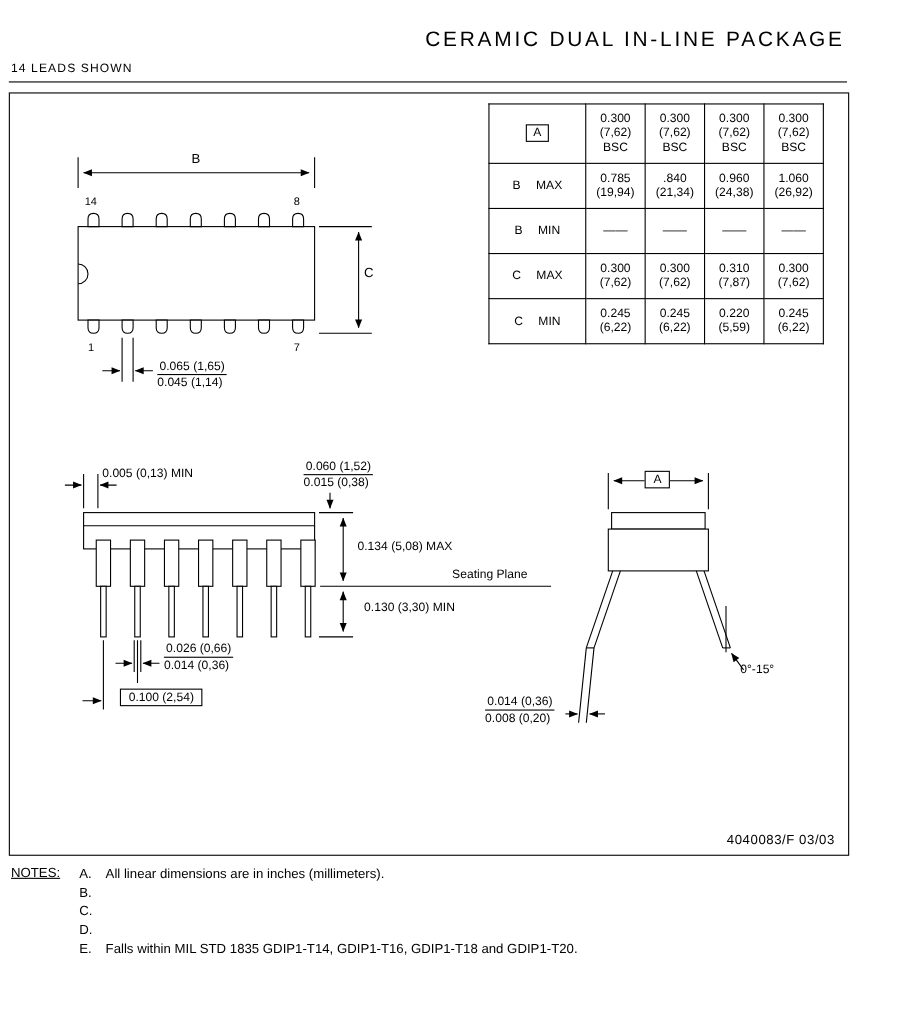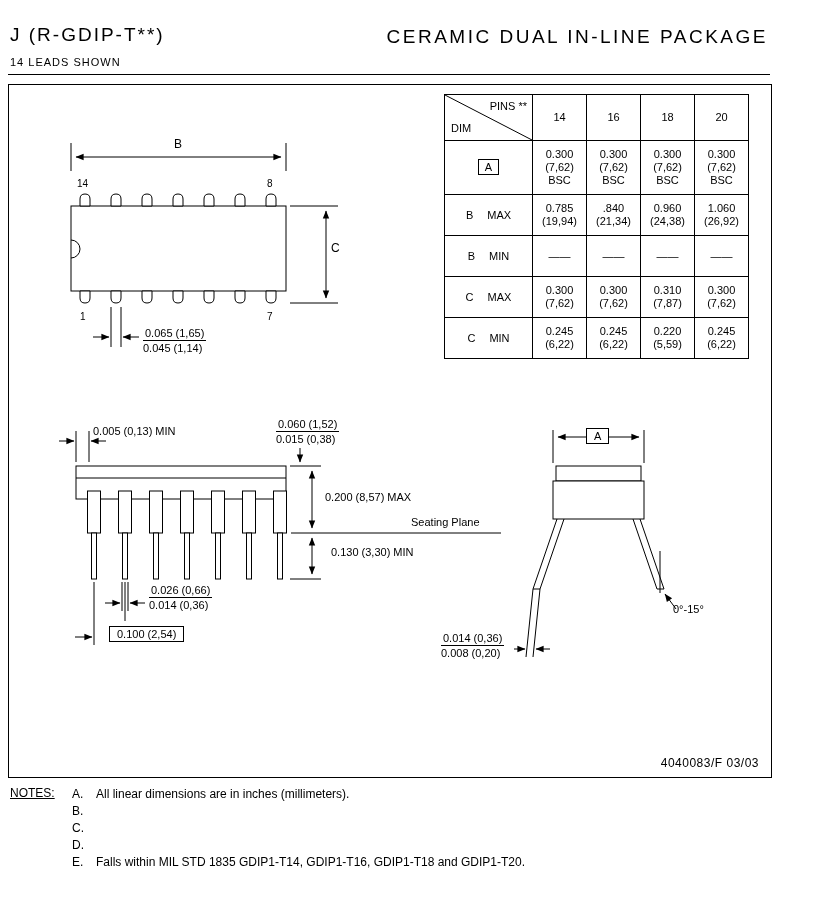--- a/index.html
+++ b/index.html
@@ -44,21 +44,20 @@
   .notes-label { position:absolute; left:0; top:0;text-decoration:underline; }
   .note-row { padding-left:62px; line-height:17px; display:flex; }
   .note-letter { width:24px; flex:0 0 24px; }
   .note-text { flex:1; }
 </style>
 </head>
 <body>
 
 <div class="page">
 
-  <div class="title-left">J (R-GDIP-T**)</div>
   <div class="subtitle-left">14 LEADS SHOWN</div>
   <div class="title-right">CERAMIC DUAL IN-LINE PACKAGE</div>
   <div class="header-rule"></div>
 
   <div class="frame">
 
     <svg class="linework" viewBox="0 0 762 692">
       <defs>
         <marker id="ar" viewBox="0 0 10 10" refX="9.5" refY="5" markerWidth="10" markerHeight="8" orient="auto-start-reverse">
           <path d="M0,1 L10,5 L0,9 Z" fill="#000"></path>
@@ -180,21 +179,21 @@
     <div class="dim-stack" style="left:134px; top:242px;">
       <span class="ds-top">0.065 (1,65)</span>
       <span class="ds-bot">0.045 (1,14)</span>
     </div>
 
     <div class="lbl" style="left:84px; top:340px;">0.005 (0,13) MIN</div>
     <div class="dim-stack" style="left:267px; top:333px;">
       <span class="ds-top">0.060 (1,52)</span>
       <span class="ds-bot">0.015 (0,38)</span>
     </div>
-    <div class="lbl" style="left:316px; top:406px;">0.200 (8,57) MAX</div>
+    <div class="lbl" style="left:316px; top:406px;">0.134 (5,08) MAX</div>
     <div class="lbl" style="left:402px; top:431px;">Seating Plane</div>
     <div class="lbl" style="left:322px; top:461px;">0.130 (3,30) MIN</div>
     <div class="dim-stack" style="left:140px; top:499px;">
       <span class="ds-top">0.026 (0,66)</span>
       <span class="ds-bot">0.014 (0,36)</span>
     </div>
     <div class="boxed-dim" style="left:100px; top:541px;">0.100 (2,54)</div>
 
     <div class="boxed-dim" style="left:577px; top:343px;">A</div>
     <div class="lbl" style="left:664px; top:518px;">0°-15°</div>
@@ -206,33 +205,20 @@
     <div class="dim-table-wrap">
       <table class="dimtab">
         <colgroup>
           <col style="width:88px">
             <col style="width:54px">
             <col style="width:54px">
             <col style="width:54px">
             <col style="width:54px">
         </colgroup>
         <tbody>
-            <tr style="height:46px;">
-          <td class="corner-cell">
-            <svg class="diag" viewBox="0 0 100 100" preserveAspectRatio="none">
-              <line x1="0" y1="0" x2="100" y2="100" stroke="#000" stroke-width="1" vector-effect="non-scaling-stroke"></line>
-            </svg>
-            <span class="corner-pins">PINS **</span>
-            <span class="corner-dim">DIM</span>
-          </td>
-          <td>14</td>
-          <td>16</td>
-          <td>18</td>
-          <td>20</td>
-        </tr>
         <tr style="height:54px;">
           <td><span class="boxed-a">A</span></td>
           <td class="val">0.300
 (7,62)
 BSC</td>
           <td class="val">0.300
 (7,62)
 BSC</td>
           <td class="val">0.300
 (7,62)

